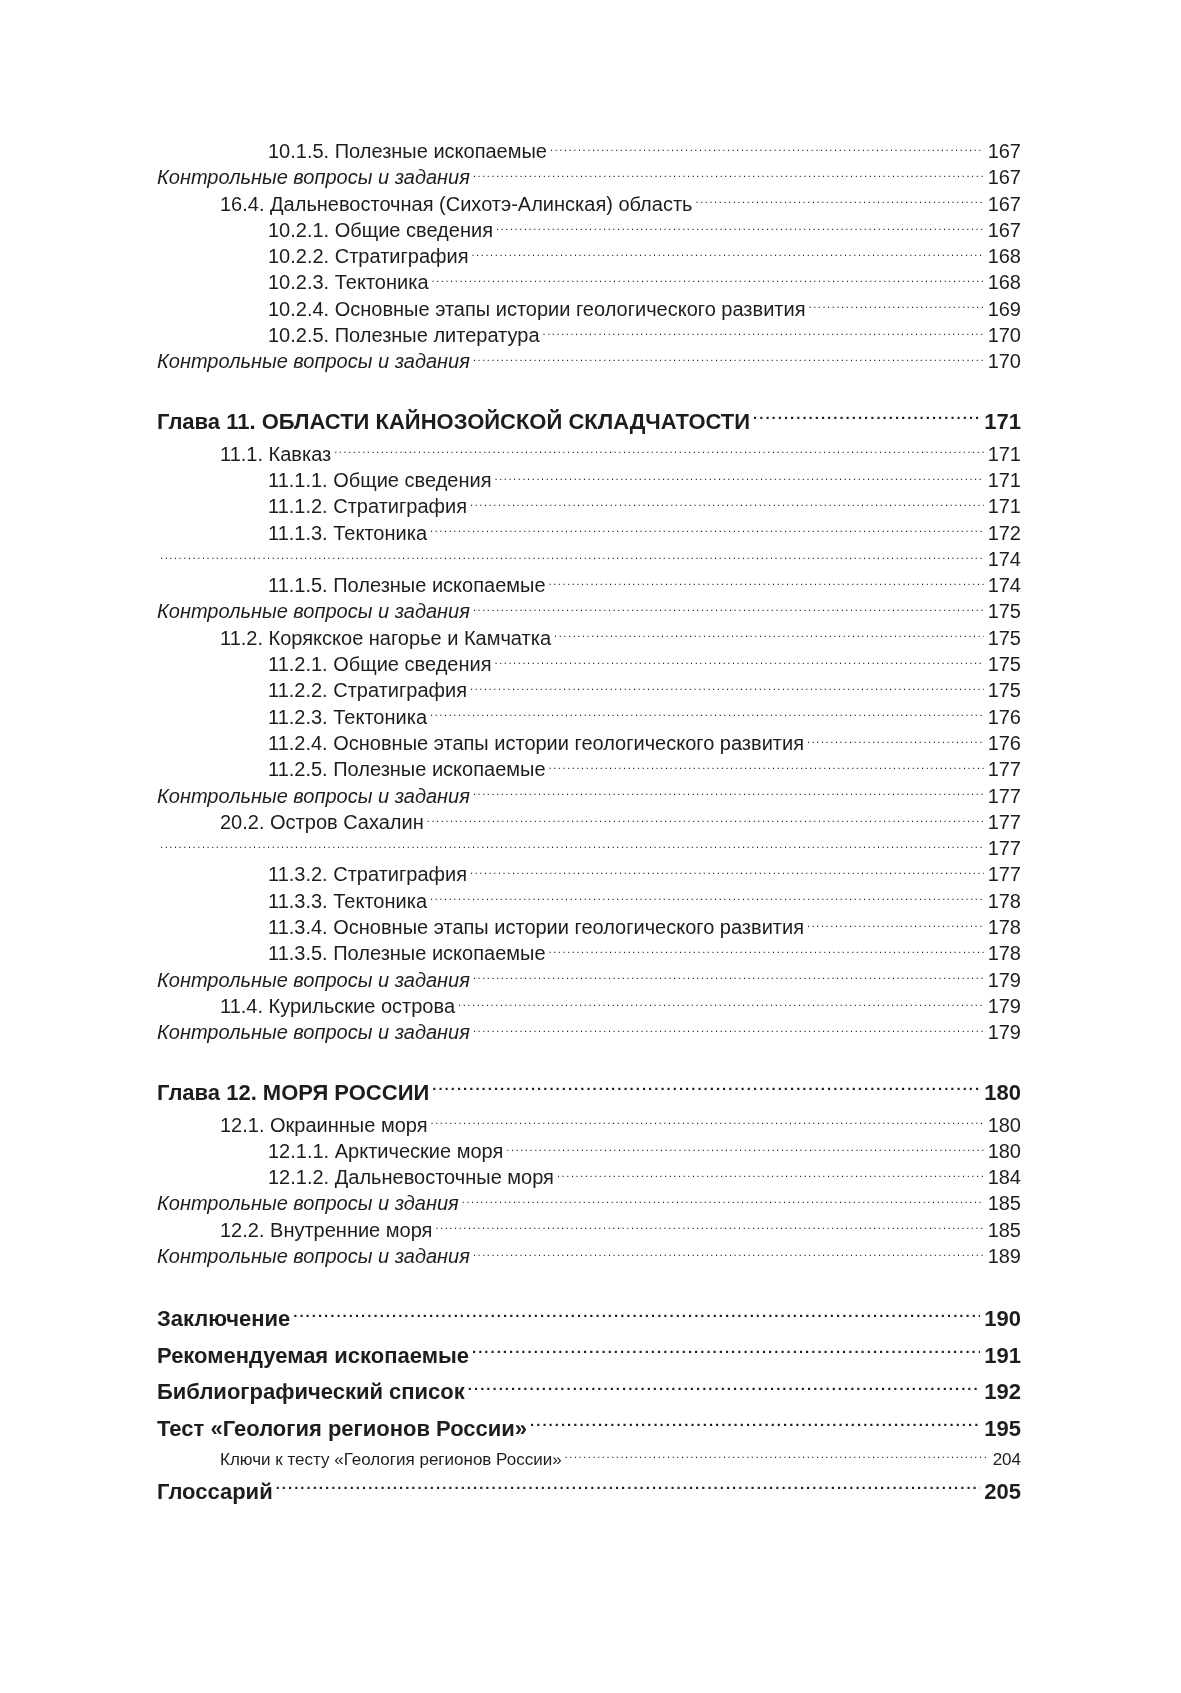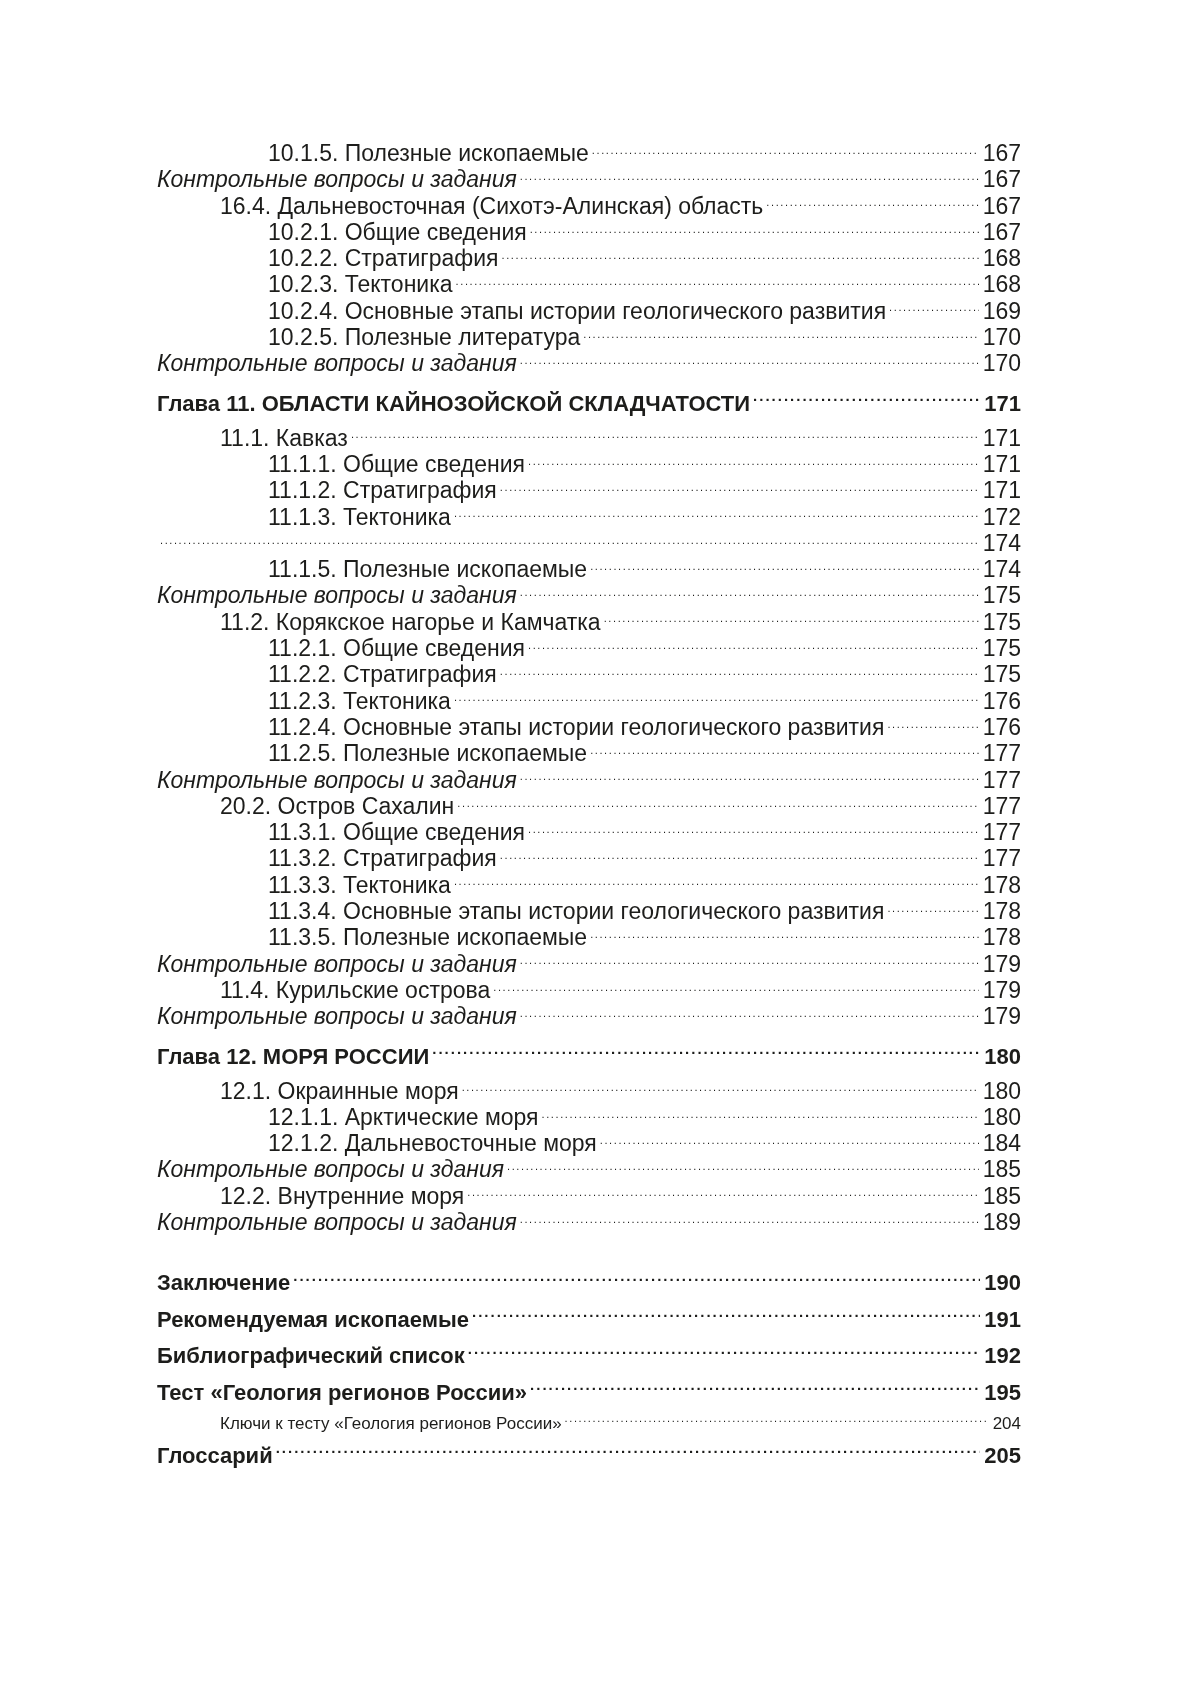--- a/index.html
+++ b/index.html
@@ -1,31 +1,31 @@
 <!DOCTYPE html>
 <html><head>
 <meta charset="utf-8">
 <style>
   html,body{margin:0;padding:0;background:#fff;}
   body{width:1181px;height:1693px;position:relative;overflow:hidden;font-family:"Liberation Sans","DejaVu Sans",sans-serif;color:#1d1d1b;}
   #toc{position:absolute;left:157px;top:138px;width:864px;}
-  .row{display:flex;align-items:baseline;height:26.3px;line-height:26.3px;font-size:23px;white-space:nowrap;}
+  .row{display:flex;align-items:baseline;height:26.3px;line-height:26.3px;font-size:20px;white-space:nowrap;}
   .row .t{flex:0 0 auto;}
   .row .dots{flex:1 1 auto;overflow:hidden;margin:0 4px 0 3px;position:relative;height:1em;}
   .row .dots::after{content:"........................................................................................................................................................................................................................................................................................................";position:absolute;left:0;bottom:-2px;font-size:11px;letter-spacing:1.6px;color:#1d1d1b;}
   .row .p{flex:0 0 auto;text-align:center;}
   .lvl1 .t{padding-left:63px;}
   .lvl2 .t{padding-left:111px;}
   .q .t{font-style:italic;}
   .chap{font-weight:bold;font-size:22px;height:38px;line-height:38px;}
   .chap .dots::after{font-size:15px;letter-spacing:2px;bottom:-4px;font-weight:bold;}
   .back{font-weight:bold;font-size:22px;height:36.5px;line-height:36.5px;}
   .back .dots::after{font-size:15px;letter-spacing:2px;bottom:-4px;font-weight:bold;}
   .sub{font-size:17px;}
-  .gap-ch{margin-top:10px;}
+  .gap-ch{margin-top:28px;}
   .gap-back{margin-top:32px;}
 </style>
 </head>
 <body>
 
 <div id="toc">
   <div id="part1">
       <div class="row lvl2">
         <span class="t">10.1.5. Полезные ископаемые</span>
         <span class="dots"></span>
@@ -146,21 +146,20 @@
         <span class="t">Контрольные вопросы и задания</span>
         <span class="dots"></span>
         <span class="p">177</span>
       </div>
       <div class="row lvl1">
         <span class="t">20.2. Остров Сахалин</span>
         <span class="dots"></span>
         <span class="p">177</span>
       </div>
       <div class="row lvl2">
-        <span class="t">11.3.1. Общие сведения</span>
         <span class="dots"></span>
         <span class="p">177</span>
       </div>
       <div class="row lvl2">
         <span class="t">11.3.2. Стратиграфия</span>
         <span class="dots"></span>
         <span class="p">177</span>
       </div>
       <div class="row lvl2">
         <span class="t">11.3.3. Тектоника</span>

